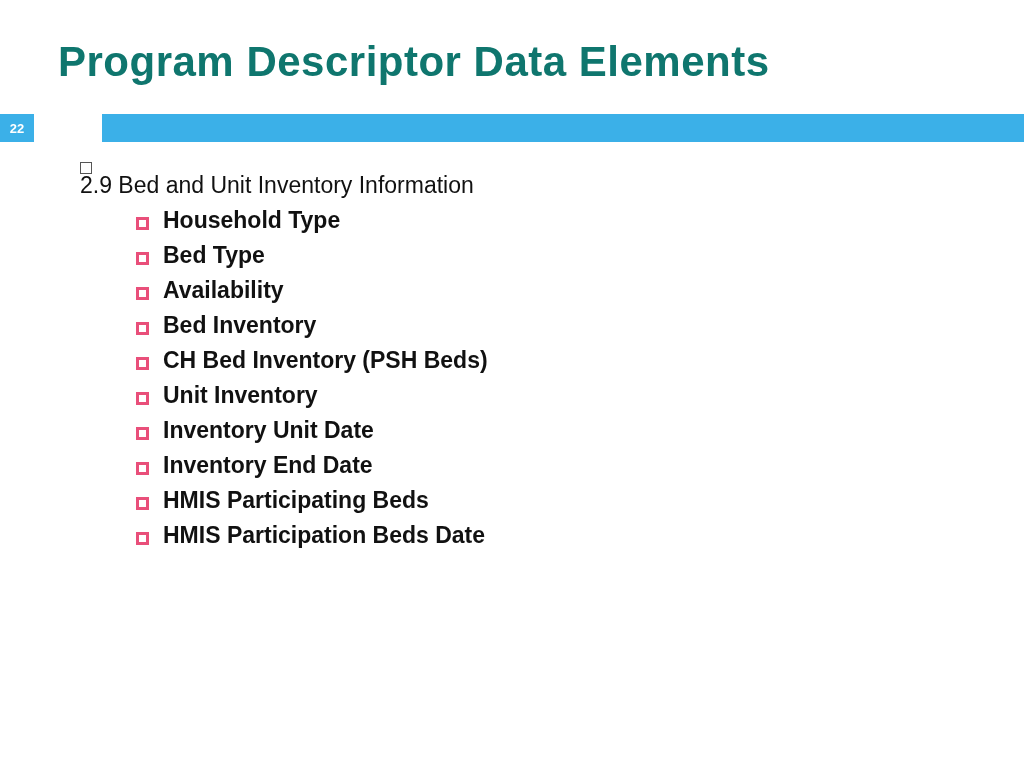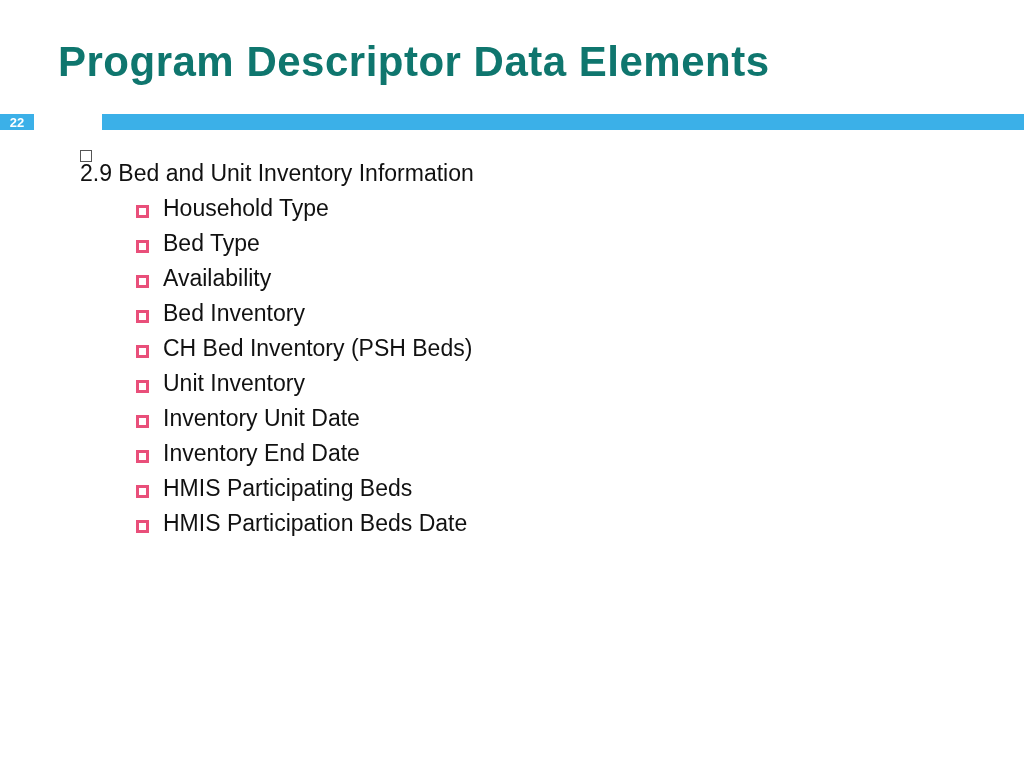--- a/index.html
+++ b/index.html
@@ -19,21 +19,21 @@
       color: #0f766e;
       font-size: 42px;
       font-weight: bold;
       padding: 38px 0 0 58px;
       letter-spacing: 0.5px;
     }
     .accent-bar {
       display: flex;
       align-items: stretch;
       margin-top: 28px;
-      height: 16px;
+      height: 28px;
       width: 100%;
       gap: 32px;
     }
     .page-number {
       background: #3bb0e8;
       color: #ffffff;
       font-size: 13px;
       font-weight: bold;
       width: 34px;
       display: flex;
@@ -96,21 +96,21 @@
       position: absolute;
       top: 3px;
       left: 3px;
       width: 7px;
       height: 7px;
       background: #ffffff;
     }
     .item-level2-text {
       color: #111;
       font-size: 23px;
-      font-weight: normal;
+      font-weight: bold;
     }
   </style>
 </head>
 <body>
 
 <h1 class="title">Program Descriptor Data Elements</h1>
 
 <div class="accent-bar">
   <div class="page-number">22</div>
   <div class="bar-gap"></div>

